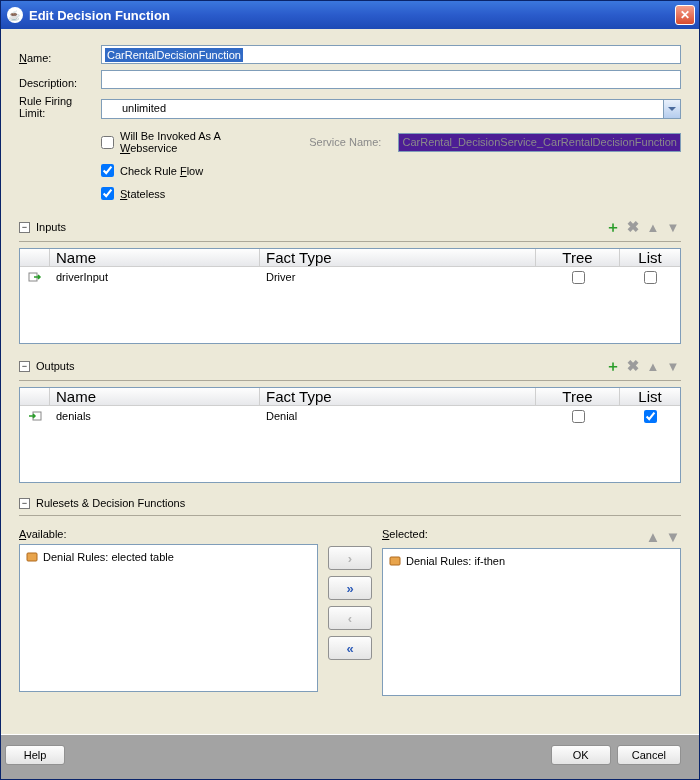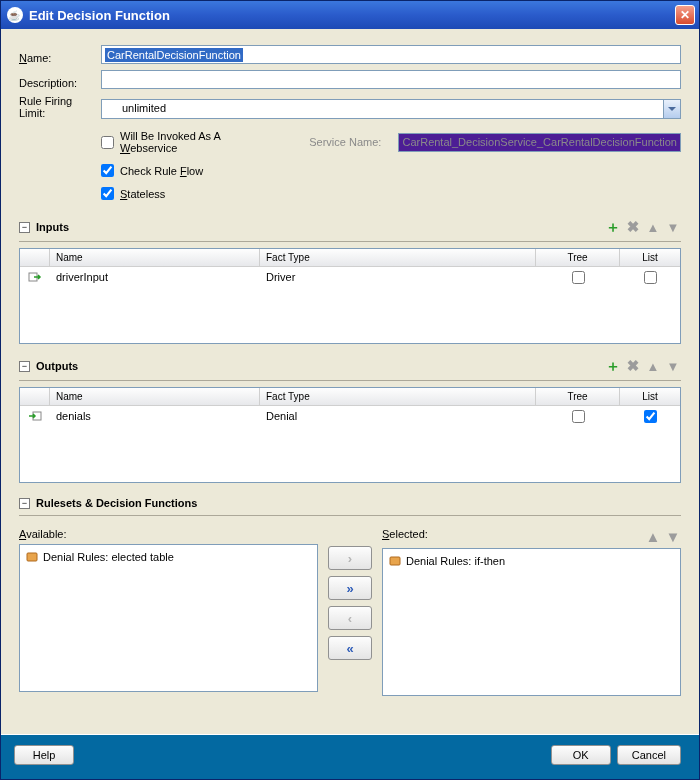--- a/index.html
+++ b/index.html
@@ -90,38 +90,38 @@
   .svc-input { flex:1; }
   .section-header {
     display:flex; align-items:center; margin-top:14px; margin-bottom:4px;
   }
   .collapse-btn {
     width:11px; height:11px; border:1px solid #7a7a7a;
     display:flex; align-items:center; justify-content:center;
     font-size:9px; line-height:1; margin-right:6px; background:#fff;
     cursor:pointer;
   }
-  .section-title { font-weight:bold; flex:1; }
+  .section-title { font-weight:normal; flex:1; }
   .section-tools { display:flex; gap:4px; align-items:center; }
   .tool-icon {
     width:16px; height:16px; display:flex; align-items:center; justify-content:center;
     font-size:15px; font-weight:bold; cursor:pointer;
   }
   .tool-icon.plus { color:#2a9d2a; }
   .tool-icon.cross { color:#9c9c9c; }
   .tool-icon.arrow { color:#9c9c9c; font-size:13px; }
   .hr { border-top:1px solid #aca899; margin: 2px 0 6px 0; }
 
   .table-box {
     border:1px solid #7F9DB9; background:#fff; height:96px;
     display:flex; flex-direction:column;
   }
   .table-head {
     display:flex; background: linear-gradient(to bottom,#fefefe,#e7e8eb);
-    border-bottom:1px solid #cfcfcf; height:18px; font-size:10px;
+    border-bottom:1px solid #cfcfcf; height:18px; font-size:15px;
   }
   .th {
     border-right:1px solid #cfcfcf; padding:2px 6px;
     display:flex; align-items:center;
   }
   .th.icon { width:30px; }
   .th.name { width:210px; }
   .th.fact { flex:1; }
   .th.tree { width:84px; justify-content:center; }
   .th.list { width:60px; justify-content:center; border-right:none;}
@@ -158,22 +158,22 @@
     border-radius:3px;
     display:flex; align-items:center; justify-content:center;
     color:#2E5CB8; font-size:13px; font-weight:bold; cursor:pointer;
   }
   .movebtn.disabled { color:#b5b5b5; }
   .updown { display:flex; gap:4px; margin-bottom:4px; justify-content:flex-end;}
   .updown .tool-icon { color:#9c9c9c; }
 
   .footer {
     border-top:1px solid #fff;
-    background:#0369a1;
-    padding:10px 18px 14px 13px;
+    background:#a3a3a3;
+    padding:10px 18px 14px 4px;
     display:flex; align-items:center;
   }
   .btn {
     border:1px solid #919191; background: linear-gradient(to bottom,#fdfdfd,#e4e4e4);
     border-radius:3px;
     padding:3px 14px; font-family:inherit; font-size:11px; cursor:pointer;
     min-width:60px; text-align:center;
   }
   .footer .spacer { flex:1; }
   .chklbl .underline-char { text-decoration: underline; }

